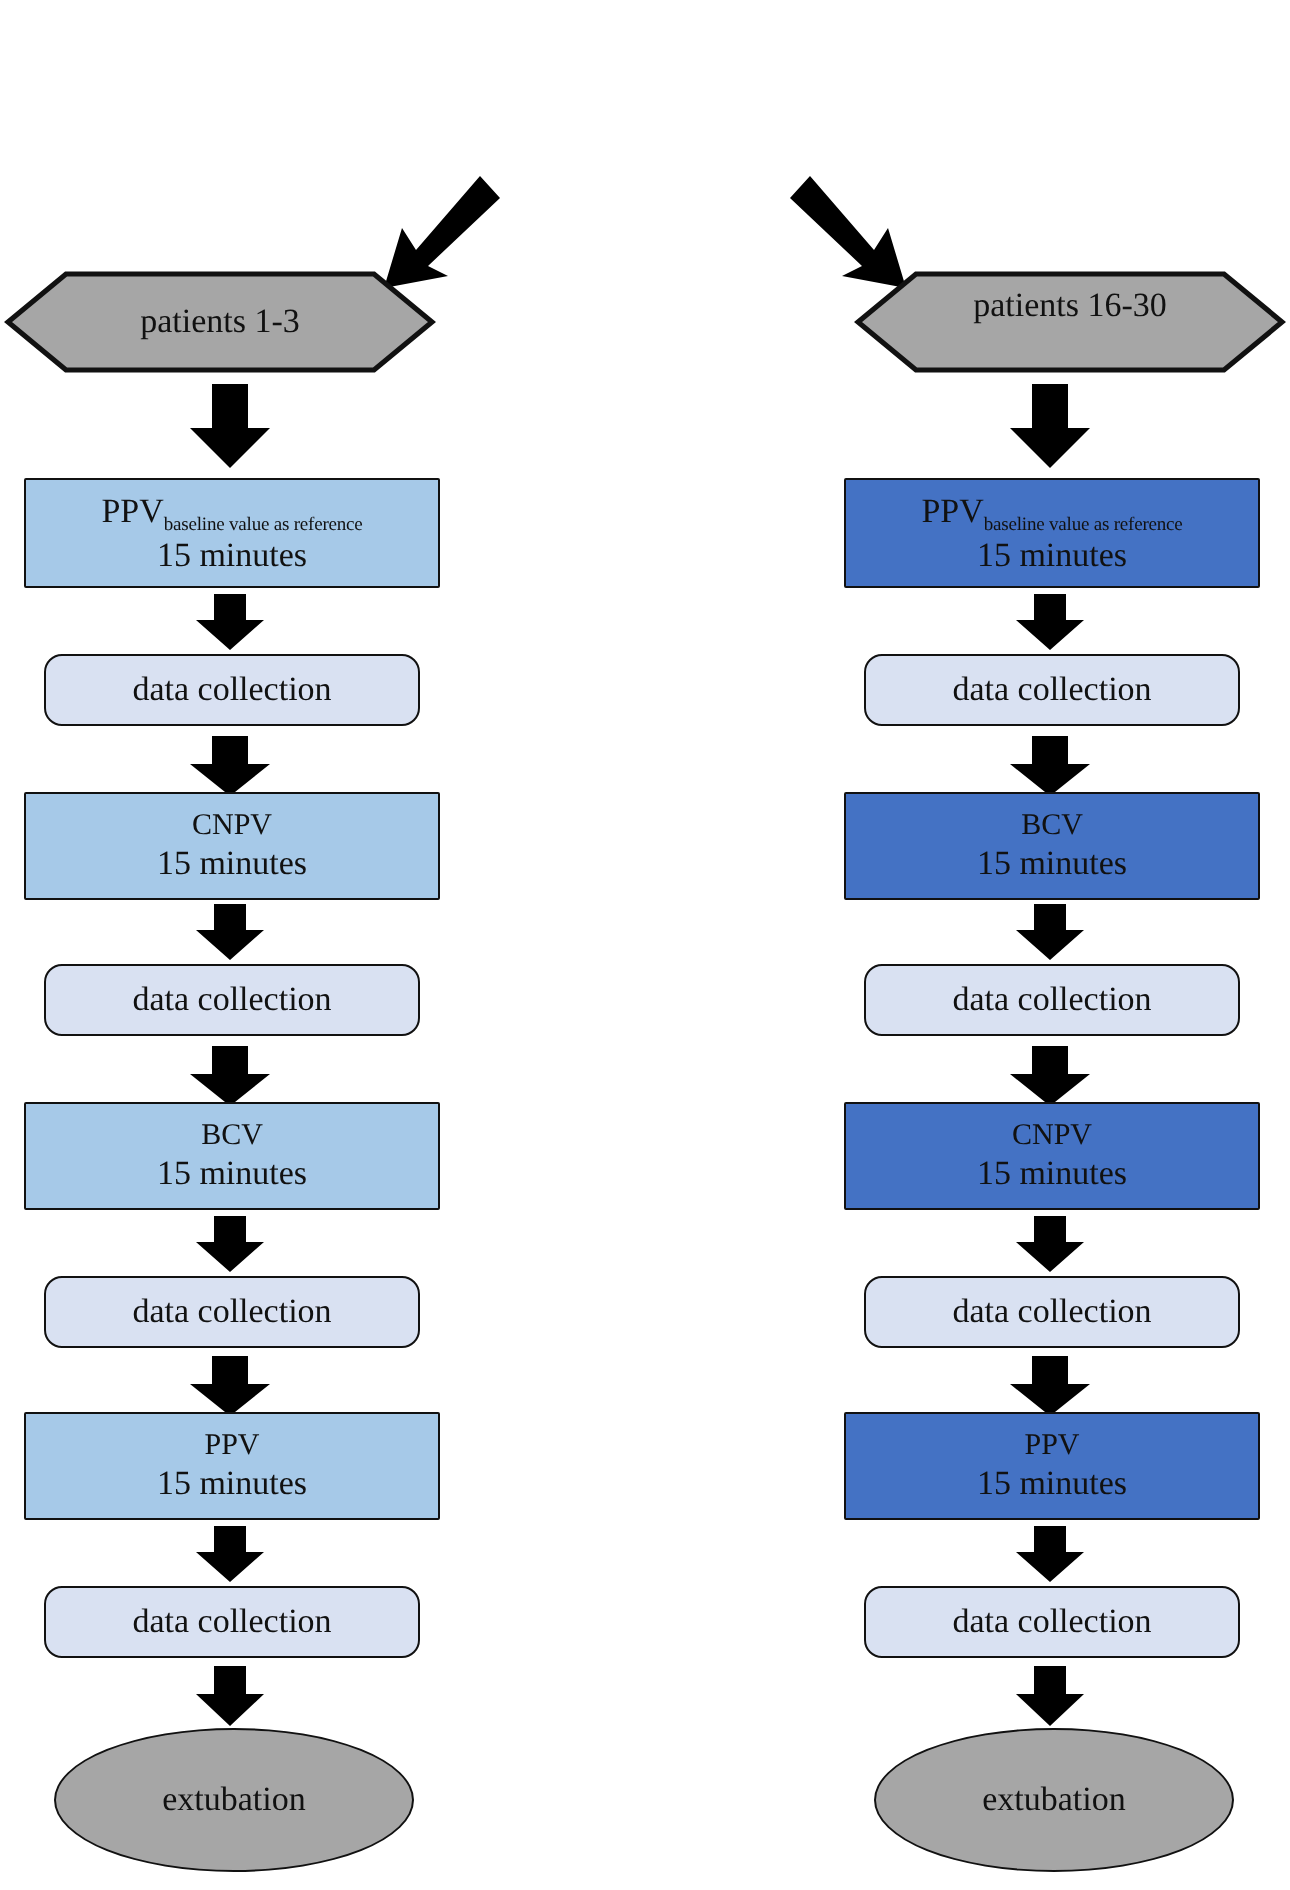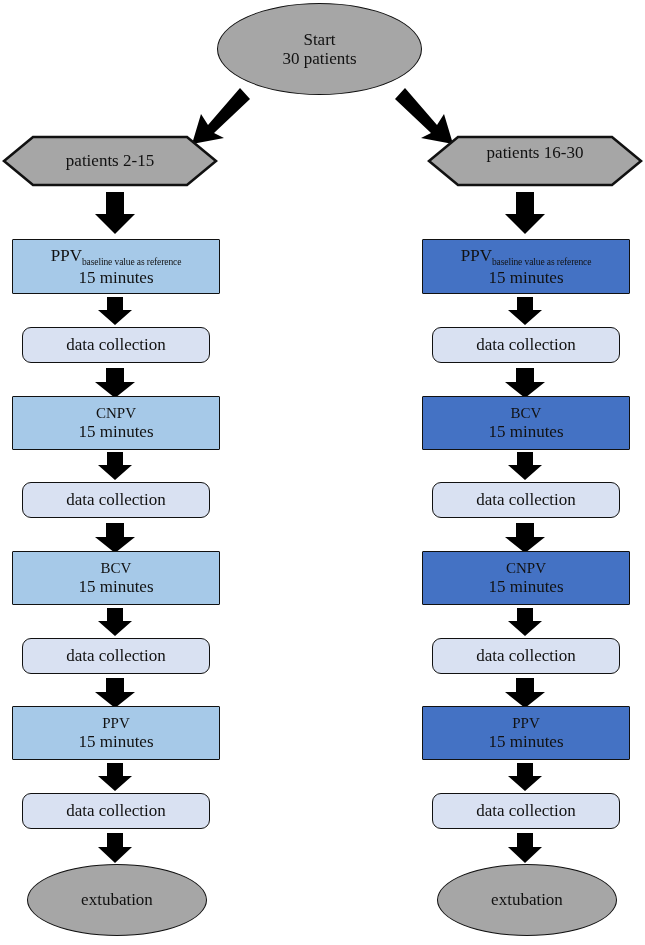--- a/index.html
+++ b/index.html
@@ -98,42 +98,38 @@
   .arrow {
     position: absolute;
   }
   .arrow svg { display: block; }
 </style>
 </head>
 <body>
 
 <div id="flowchart">
 
-  <div class="node oval" style="left:217px; top:3px; width:205px; height:92px;">
-    <span class="l1">Start</span>
-    <span class="l2">30 patients</span>
-  </div>
 
   <div class="arrow" style="left:190px; top:86px; width:62px; height:62px;">
     <svg width="62" height="62" viewBox="0 0 62 62">
       <polygon points="52,2 62,13 26,47 36,52 4,58 13,28 20,39" fill="#000000" transform="translate(-2,0)"></polygon>
     </svg>
   </div>
 
   <div class="arrow" style="left:393px; top:86px; width:62px; height:62px;">
     <svg width="62" height="62" viewBox="0 0 62 62">
       <polygon points="10,2 0,13 36,47 26,52 58,58 49,28 42,39" fill="#000000" transform="translate(2,0)"></polygon>
     </svg>
   </div>
 
   <div class="hexwrap" style="left:2px; top:135px; width:216px; height:52px;">
     <svg width="216" height="52" viewBox="0 0 216 52" preserveAspectRatio="none">
       <polygon points="31,2 185,2 214,26 185,50 31,50 2,26" fill="#a6a6a6" stroke="#111111" stroke-width="2.6"></polygon>
     </svg>
-    <div class="hexlabel">patients 2-15</div>
+    <div class="hexlabel">patients 1-3</div>
   </div>
 
   <div class="hexwrap" style="left:427px; top:135px; width:216px; height:36px;">
     <svg width="216" height="52" viewBox="0 0 216 52" preserveAspectRatio="none">
       <polygon points="31,2 185,2 214,26 185,50 31,50 2,26" fill="#a6a6a6" stroke="#111111" stroke-width="2.6"></polygon>
     </svg>
     <div class="hexlabel">patients 16-30</div>
   </div>
 
   <div class="arrow" style="left:93px; top:192px; width:44px; height:42px;">

